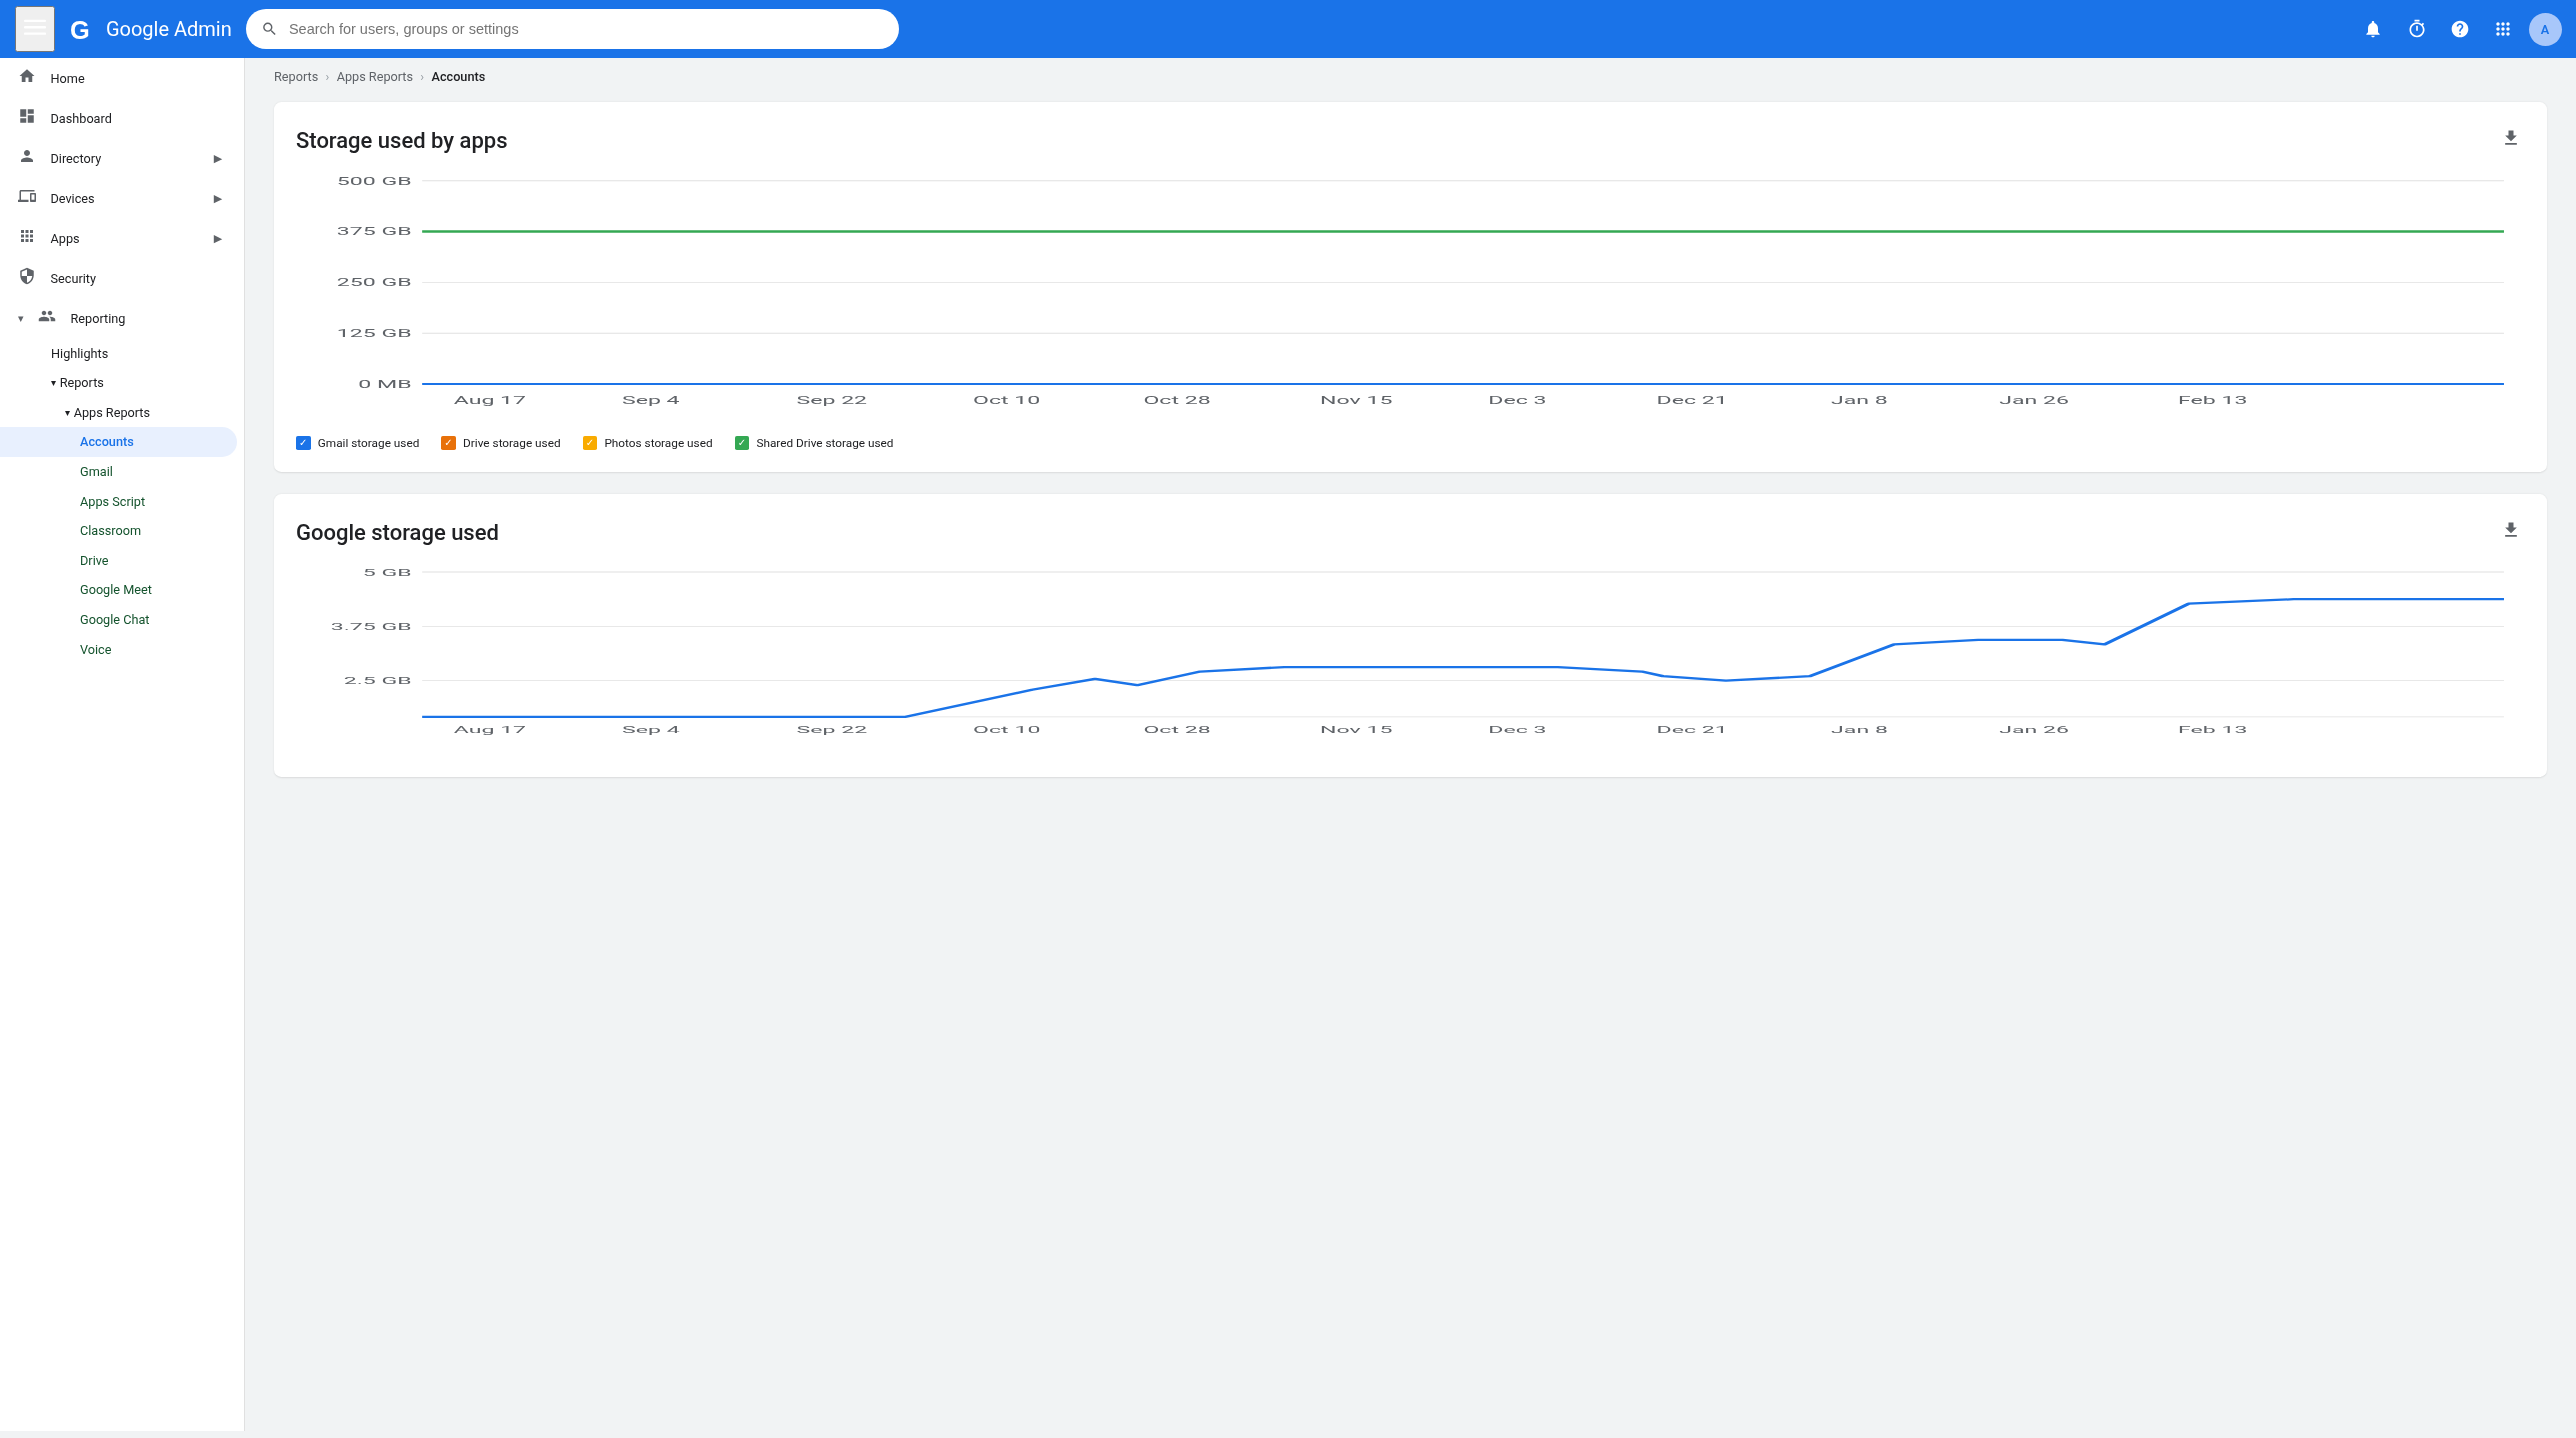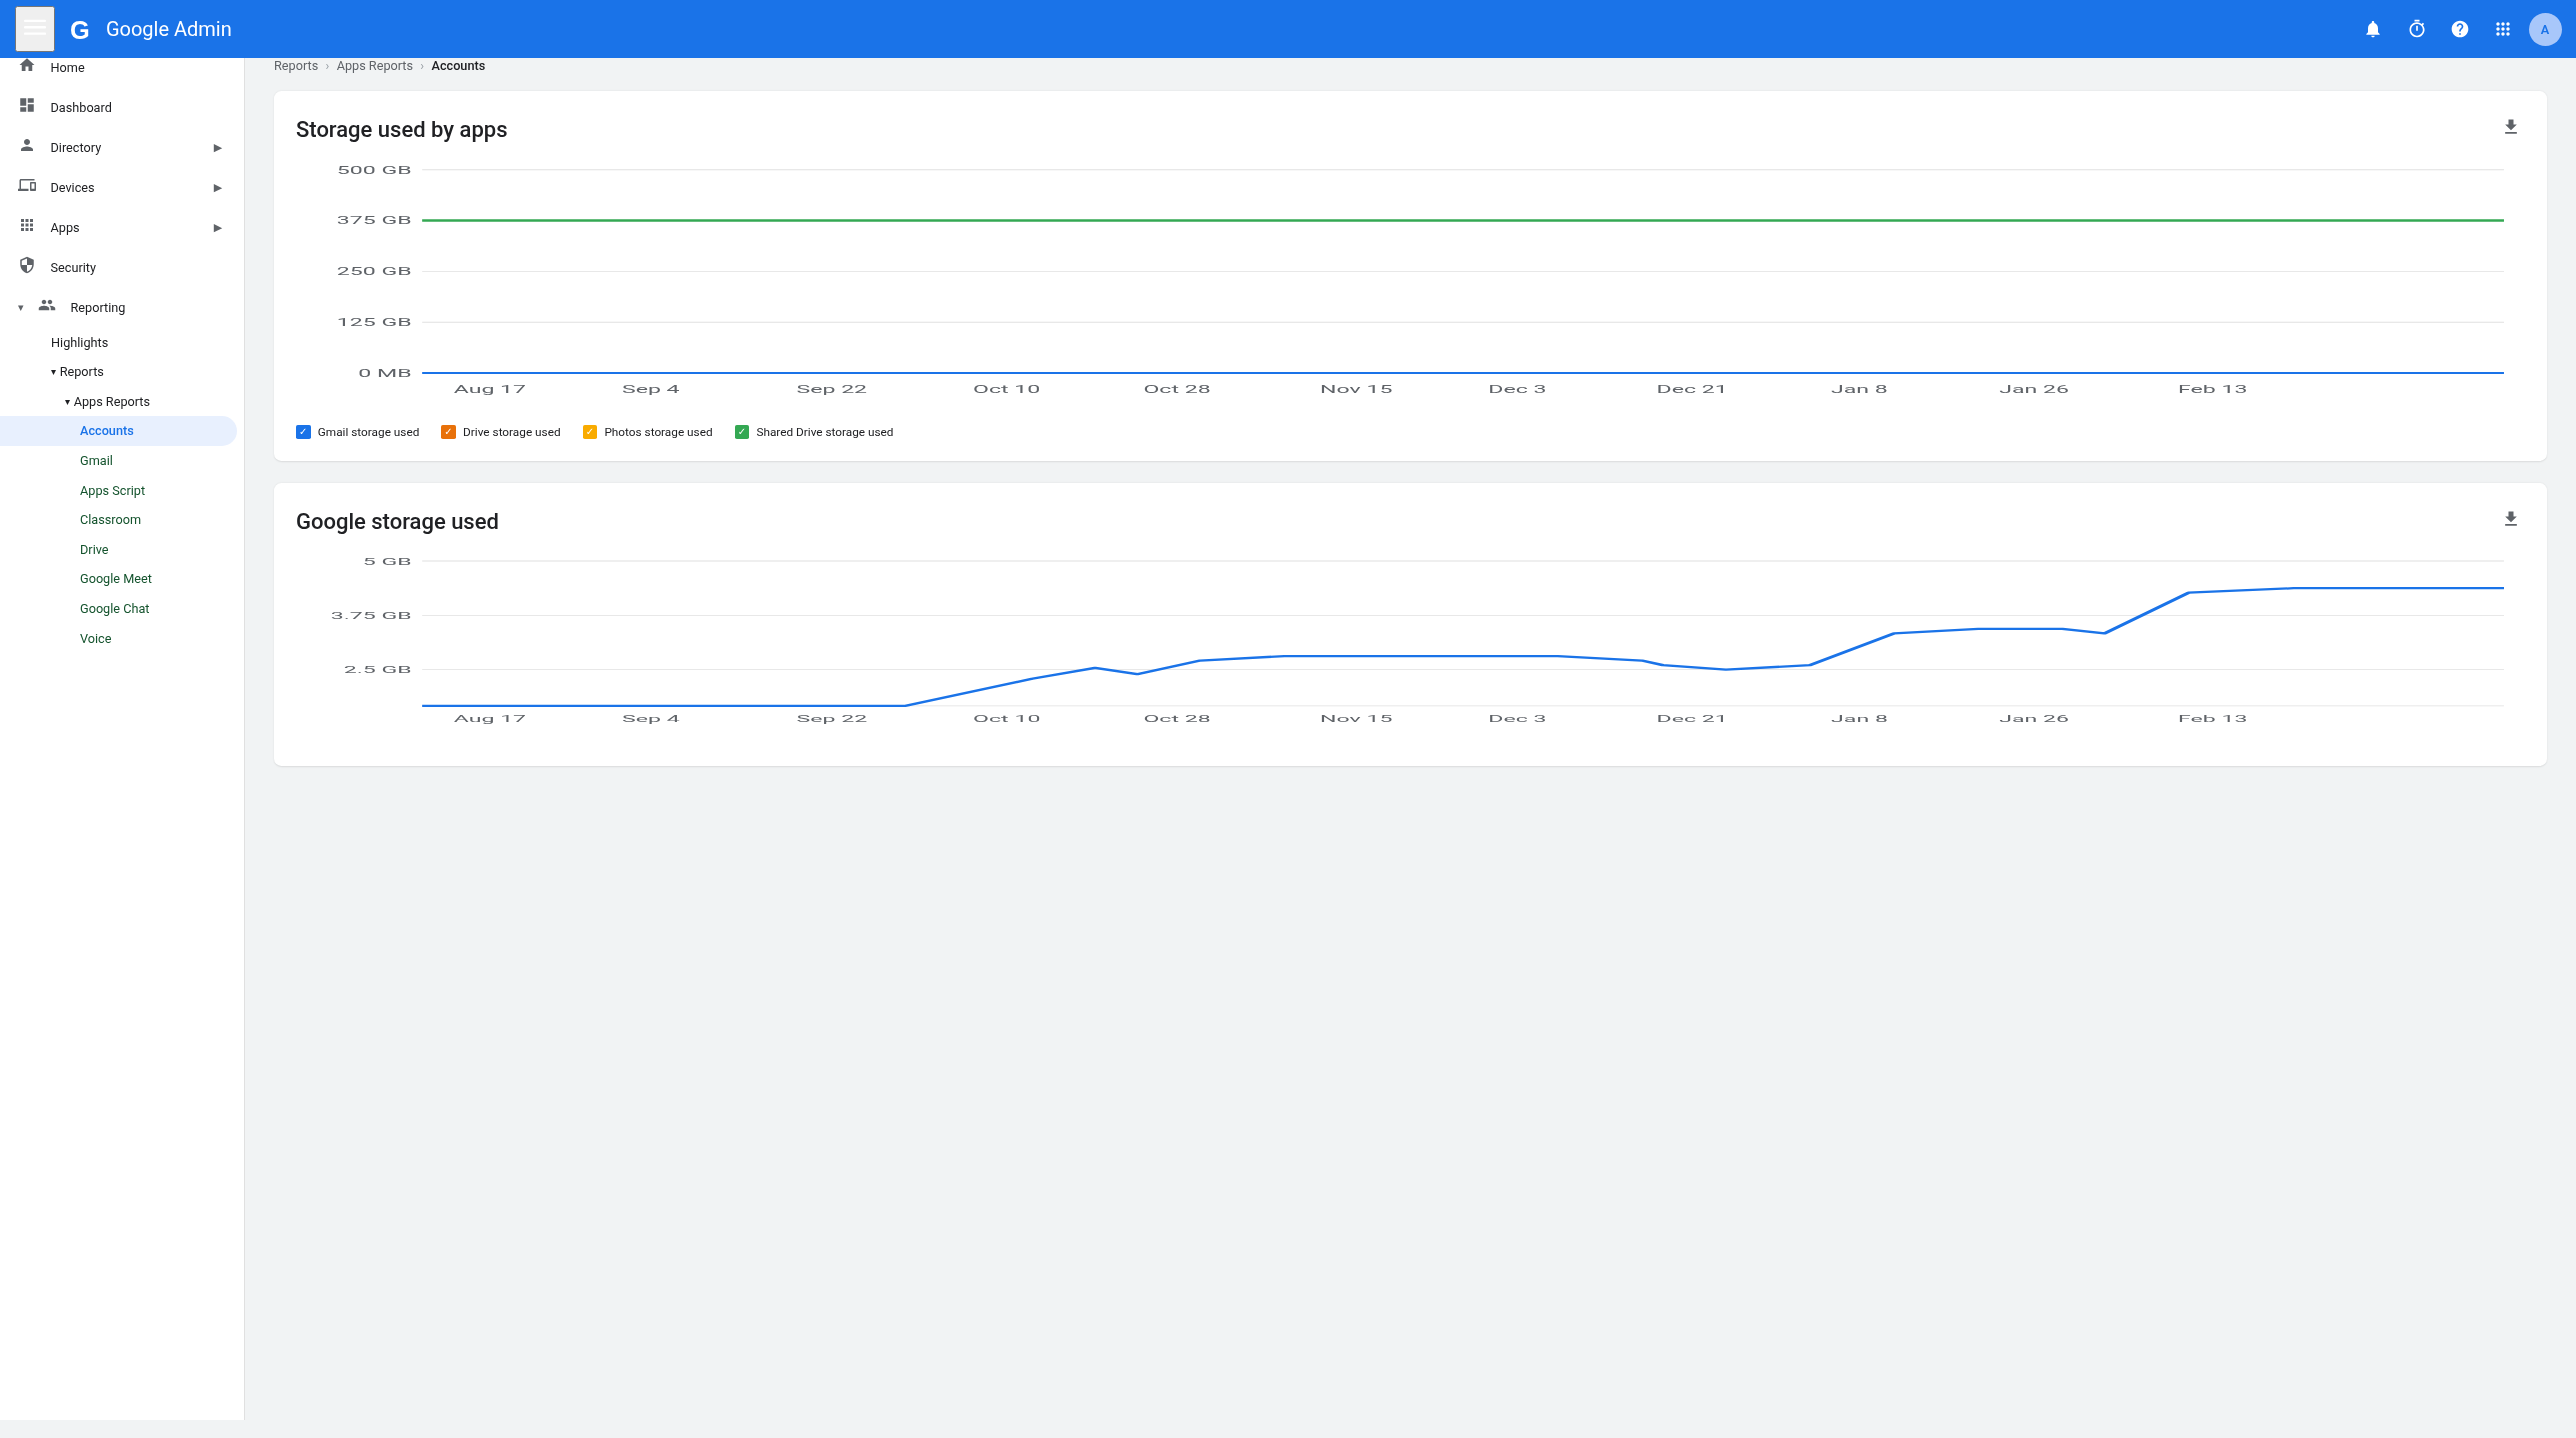--- a/index.html
+++ b/index.html
@@ -80,21 +80,21 @@
       justify-content: center;
       color: #1a73e8;
       font-weight: 600;
       font-size: 12.7px;
       cursor: pointer;
     }
 
     
     .layout {
       display: flex;
-      margin-top: 40px;
+      margin-top: 51px;
       height: calc(100vh - 58px);
     }
 
     
     .sidebar {
       width: 245px;
       min-width: 245px;
       background: white;
       border-right: 0.9px solid #e0e0e0;
       overflow-y: auto;
@@ -250,20 +250,26 @@
       <rect y="4" width="24" height="2.5" rx="1"></rect>
       <rect y="11" width="24" height="2.5" rx="1"></rect>
       <rect y="18" width="24" height="2.5" rx="1"></rect>
     </svg>
   </button>
   <div class="header-logo">
     <svg width="29" height="29" viewBox="0 0 32 32" style="font-size:22px">
       <text x="0" y="26" font-size="28" font-weight="700" fill="white" font-family="Arial">G</text>
     </svg>
     <span>Google Admin</span>
+  </div>
+  <div class="search-bar">
+    <svg class="search-icon-header" width="18" height="18" viewBox="0 0 24 24">
+      <path fill="#5f6368" d="M15.5 14h-.79l-.28-.27A6.471 6.471 0 0 0 16 9.5 6.5 6.5 0 1 0 9.5 16c1.61 0 3.09-.59 4.23-1.57l.27.28v.79l5 4.99L20.49 19l-4.99-5zm-6 0C7.01 14 5 11.99 5 9.5S7.01 5 9.5 5 14 7.01 14 9.5 11.99 14 9.5 14z"></path>
+    </svg>
+    <input type="text" placeholder="Search for users, groups or settings" style="">
   </div>
   <div class="header-actions">
     <button class="header-icon-btn">
       <svg width="20" height="20" viewBox="0 0 24 24" fill="white">
         <path d="M12 22c1.1 0 2-.9 2-2h-4c0 1.1.9 2 2 2zm6-6v-5c0-3.07-1.64-5.64-4.5-6.32V4c0-.83-.67-1.5-1.5-1.5s-1.5.67-1.5 1.5v.68C7.63 5.36 6 7.92 6 11v5l-2 2v1h16v-1l-2-2z"></path>
       </svg>
     </button>
     <button class="header-icon-btn">
       <svg width="20" height="20" viewBox="0 0 24 24" fill="white">
         <path d="M15 1H9v2h6V1zm-4 13h2V8h-2v6zm8.03-6.61l1.42-1.42c-.43-.51-.9-.99-1.41-1.41l-1.42 1.42A8.962 8.962 0 0 0 12 4c-4.97 0-9 4.03-9 9s4.02 9 9 9a8.994 8.994 0 0 0 7.03-14.61zM12 20c-3.87 0-7-3.13-7-7s3.13-7 7-7 7 3.13 7 7-3.13 7-7 7z"></path>

